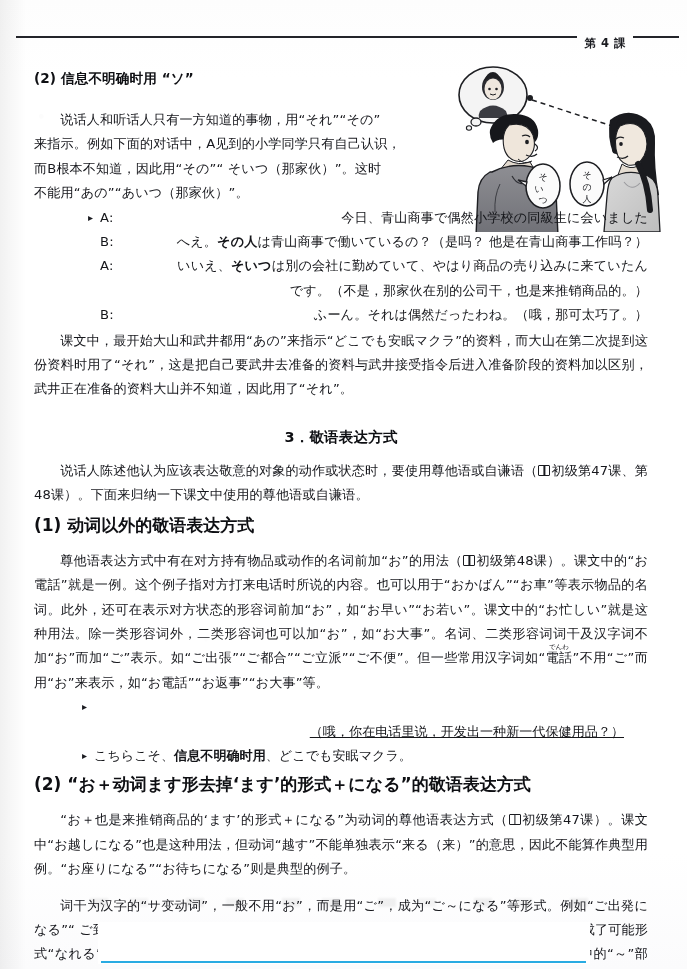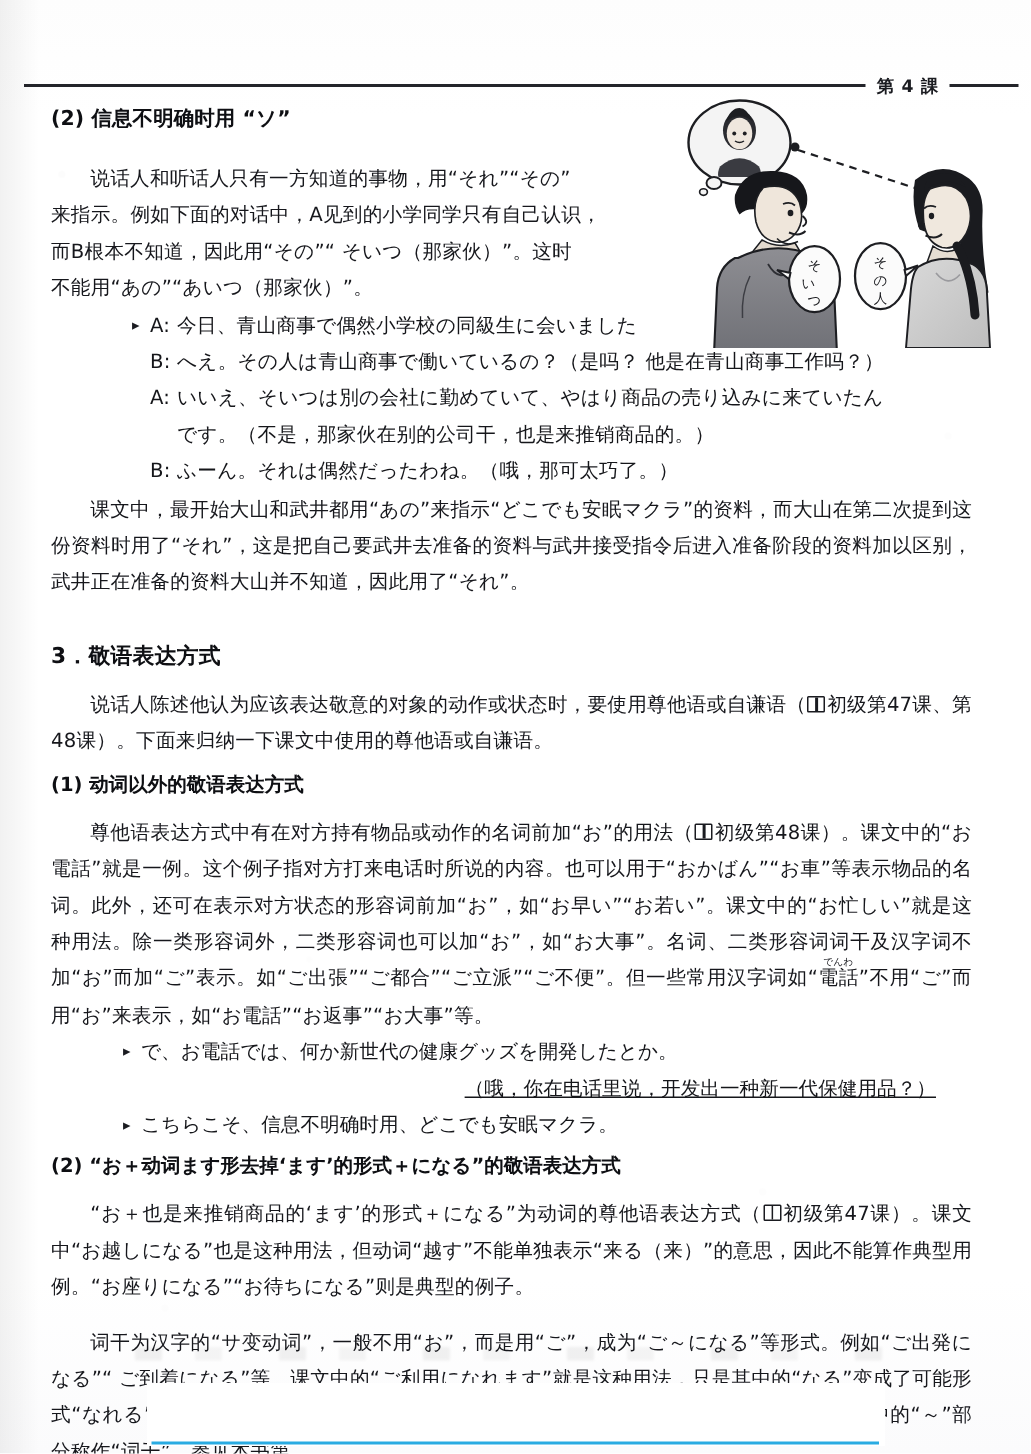--- a/index.html
+++ b/index.html
@@ -41,24 +41,24 @@
     left: 0; top: 0; bottom: 0; width: 26px;
     background: linear-gradient(90deg, rgba(0,0,0,.055), rgba(0,0,0,0));
     pointer-events: none;
   }
 
   
   #running-head {
     position: absolute;
     left: 16px;
     right: 8px;
-    top: 49px;
+    top: 36px;
     height: 16px;
     display: flex;
-    align-items: center;
+    align-items: flex-start;
   }
   #running-head .rule-left {
     flex: 1 1 auto;
     height: 2px;
     background: #23242a;
     margin-right: 7px;
   }
   #running-head .lesson {
     font-family: "DejaVu Sans", "Liberation Sans", sans-serif;
     font-size: 11.5px;
@@ -81,30 +81,31 @@
     top: 62px;
     width: 614px;
   }
 
   .h-sec {
     font-size: 14.5px;
     font-weight: 700;
     letter-spacing: .2px;
     margin: 14px 0 3px 0;
     color: #0e0f13;
+    text-align: center;
   }
   .h-sub {
     font-size: 13.6px;
     font-weight: 700;
     letter-spacing: .1px;
     margin: 8px 0 20px 0;
     color: #0e0f13;
   }
   .h-sub2 {
-    font-size: 13px;
+    font-size: 17px;
     font-weight: 700;
     letter-spacing: 0;
     margin: 6px 0 2px 0;
     color: #0e0f13;
   }
 
   p.body {
     font-size: 13.1px;
     line-height: 24.4px;
     margin: 0;
@@ -136,24 +137,24 @@
     color: #1a1b20;
     font-size: 10px;
     line-height: 24.4px;
   }
   .bullet.empty { color: transparent; }
   .spk {
     flex: 0 0 auto;
     width: 18px;
     font-weight: 400;
   }
-  .dlg-text { flex: 1 1 auto; }
+  .dlg-text { flex: 1 1 auto; text-align: right; }
   .dlg-cont { padding-left: 30px; }
 
-  b.jp { font-weight: 400; }
+  b.jp { font-weight: 700; }
 
   .example {
     padding-left: 48px;
     font-size: 13.1px;
     line-height: 24.4px;
   }
   .example .row { display: flex; align-items: flex-start; }
   .trans-right {
     text-align: right;
     font-size: 13.1px;
@@ -382,21 +383,20 @@
 
     <p class="body indent"><span>说话人陈述他认为应该表达敬意的对象的动作或状态时，要使用尊他语或自谦语（</span><span class="bookref"></span><span>初级第47课、第48课）。下面来归纳一下课文中使用的尊他语或自谦语。</span></p>
 
     <h3 class="h-sub2">(1) 动词以外的敬语表达方式</h3>
 
     <p class="body indent"><span>尊他语表达方式中有在对方持有物品或动作的名词前加“お”的用法（</span><span class="bookref"></span><span>初级第48课）。课文中的“お電話”就是一例。这个例子指对方打来电话时所说的内容。也可以用于“おかばん”“お車”等表示物品的名词。此外，还可在表示对方状态的形容词前加“お”，如“お早い”“お若い”。课文中的“お忙しい”就是这种用法。除一类形容词外，二类形容词也可以加“お”，如“お大事”。名词、二类形容词词干及汉字词不加“お”而加“ご”表示。如“ご出張”“ご都合”“ご立派”“ご不便”。但一些常用汉字词如“</span><ruby><span>電話</span><rt>でんわ</rt></ruby><span>”不用“ご”而用“お”来表示，如“お電話”“お返事”“お大事”等。</span></p>
 
     <div class="example">
       <div class="row">
         <span class="bullet">▸</span>
-        <span><span>で、</span><b class="jp">お電話</b><span>では、何か新世代の健康グッズを開発したとか。</span></span>
       </div>
     </div>
     <p class="trans-right">（哦，你在电话里说，开发出一种新一代保健用品？）</p>
 
     <div class="example">
       <div class="row">
         <span class="bullet">▸</span>
         <span><span>こちらこそ、</span><b class="jp">信息不明确时用</b><span>、どこでも安眠マクラ。</span></span>
       </div>
     </div>

